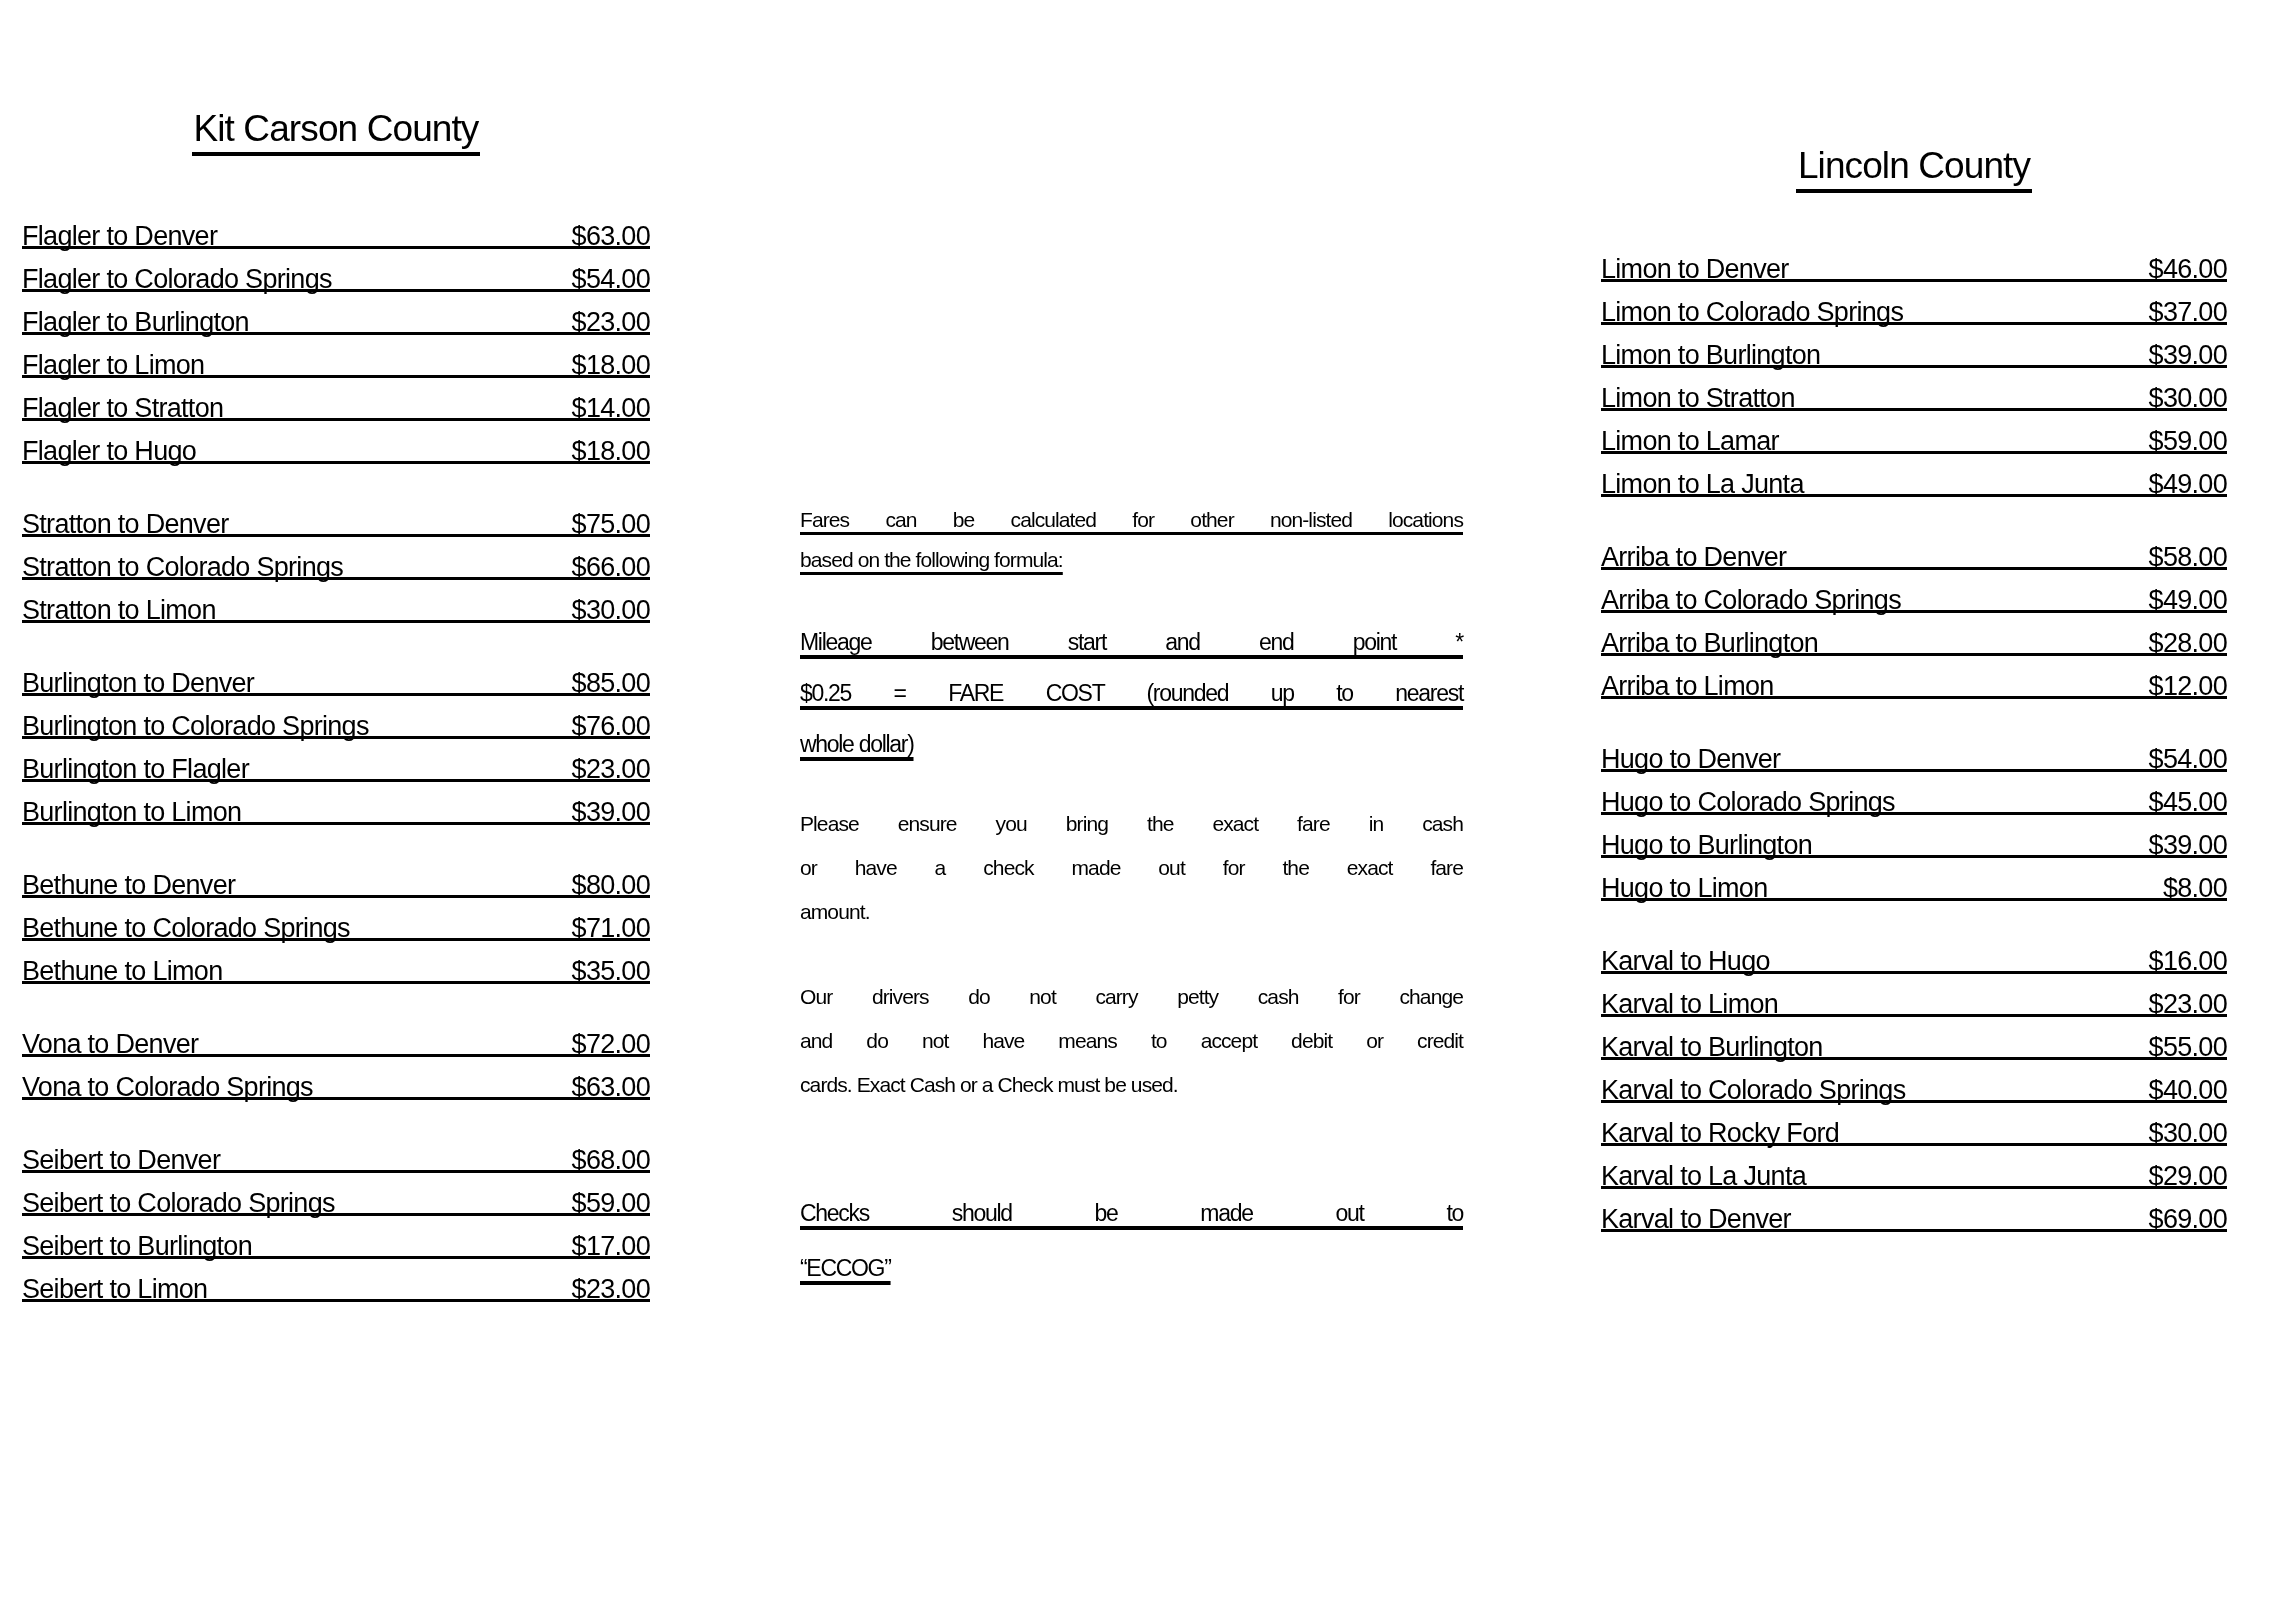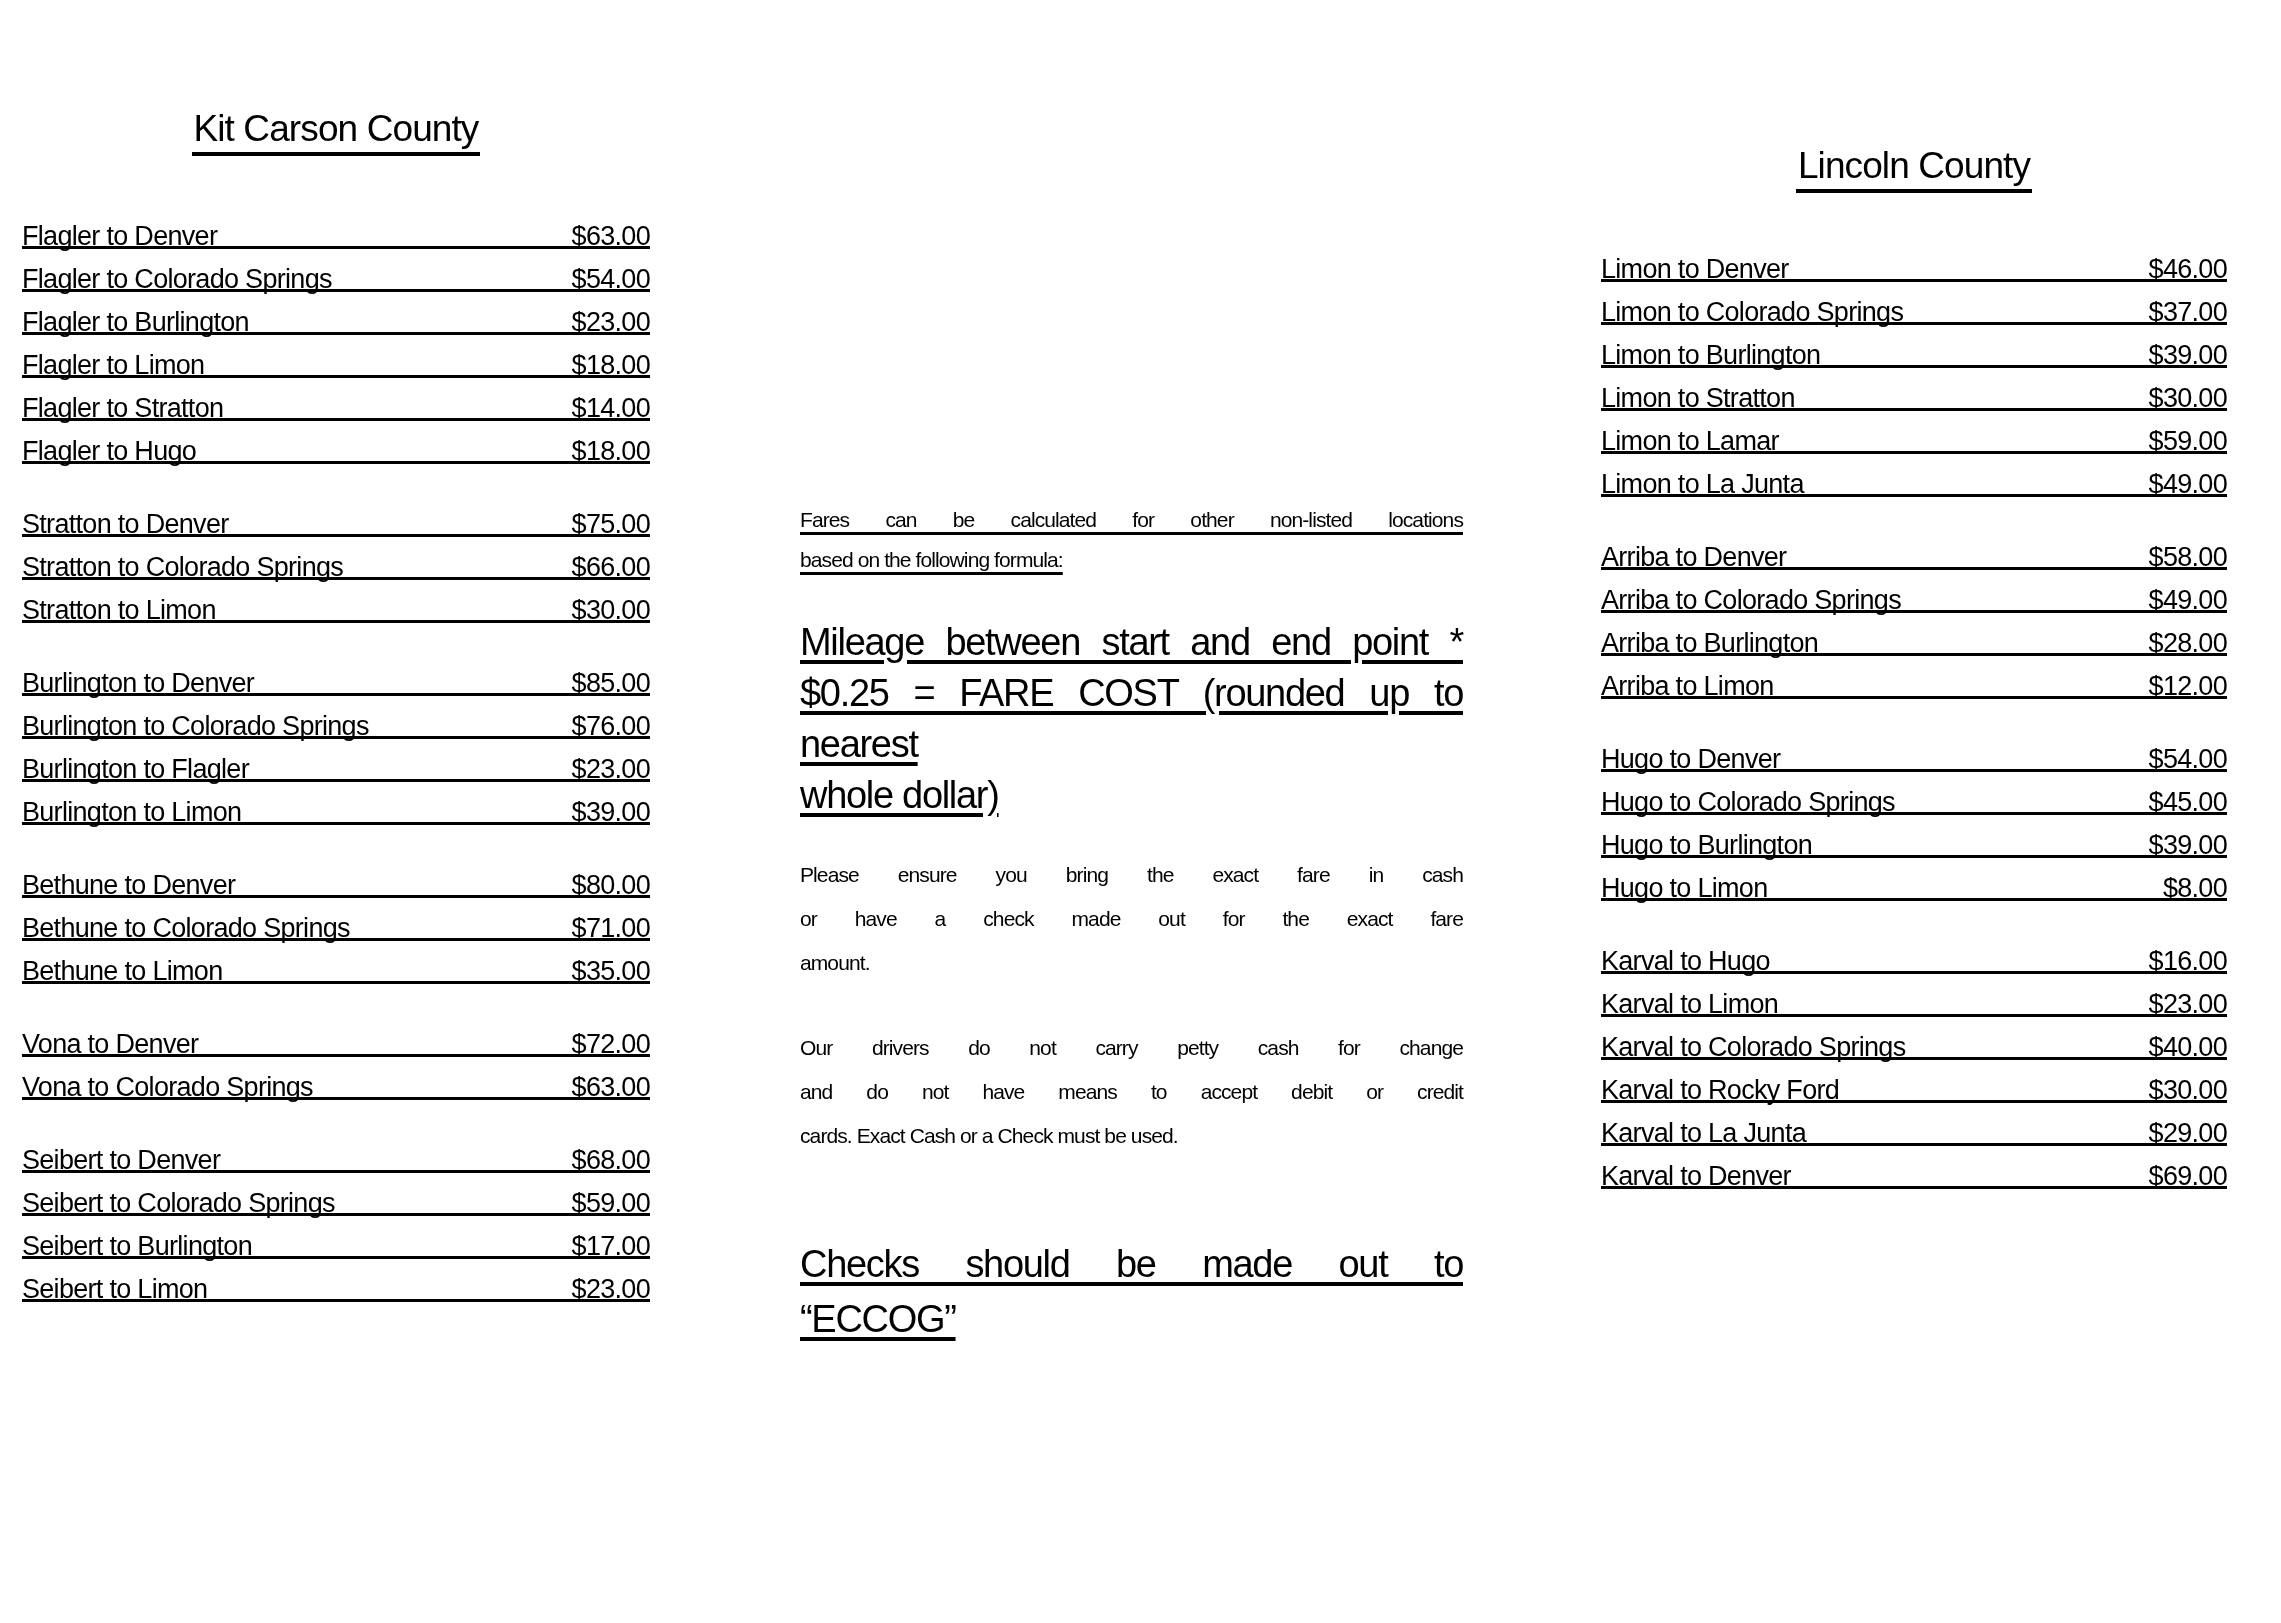--- a/index.html
+++ b/index.html
@@ -42,21 +42,21 @@
   .row::after{
     content:"";position:absolute;left:0;right:0;bottom:1.8px;height:2.7px;background:#000;
   }
   .row .route,.row .fare{
     font-size:27px;line-height:30px;letter-spacing:-0.7px;white-space:nowrap;
   }
 
   
   .para{margin:0;}
   .md{font-size:21px;letter-spacing:-0.9px;}
-  .lg{font-size:38px;letter-spacing:-1.3px;}
+  .lg{font-size:23px;letter-spacing:-1.3px;}
   .p-intro{line-height:40px;}
   .p-formula{line-height:51px;margin-top:37px;}
   .p-exact{line-height:44px;margin-top:32px;}
   .p-cash{line-height:44px;margin-top:41px;}
   .p-checks{line-height:55px;margin-top:79px;}
   .line{text-align:left;}
   .jl{text-align:justify;text-align-last:justify;}
   .u .line{
     text-decoration:underline;
     text-decoration-thickness:3.6px;
@@ -276,20 +276,24 @@
         <div class="section">
           <div class="row">
             <span class="route">Karval to Hugo</span>
             <span class="fare">$16.00</span>
           </div>
           <div class="row">
             <span class="route">Karval to Limon</span>
             <span class="fare">$23.00</span>
           </div>
           <div class="row">
+            <span class="route">Karval to Burlington</span>
+            <span class="fare">$55.00</span>
+          </div>
+          <div class="row">
             <span class="route">Karval to Colorado Springs</span>
             <span class="fare">$40.00</span>
           </div>
           <div class="row">
             <span class="route">Karval to Rocky Ford</span>
             <span class="fare">$30.00</span>
           </div>
           <div class="row">
             <span class="route">Karval to La Junta</span>
             <span class="fare">$29.00</span>

